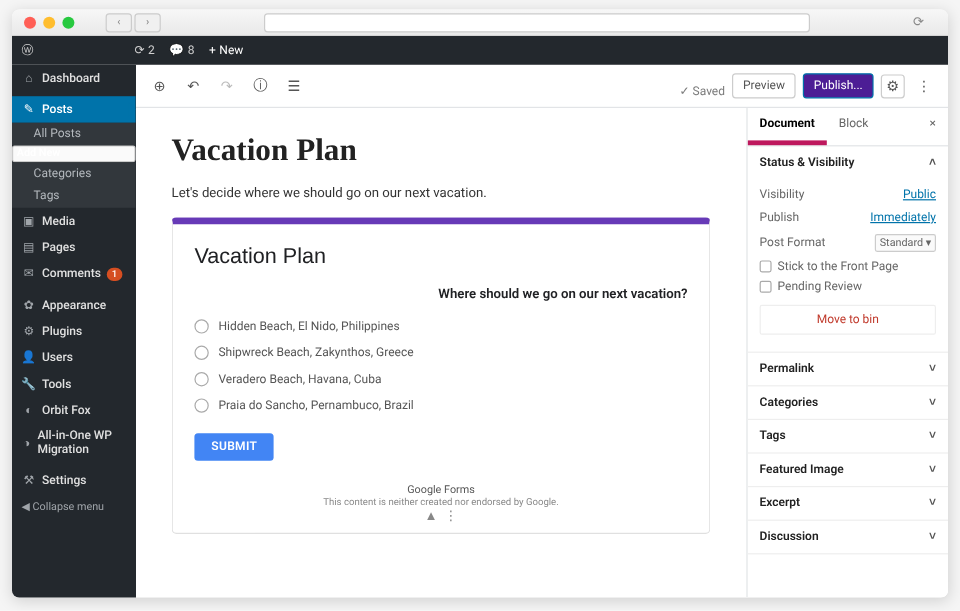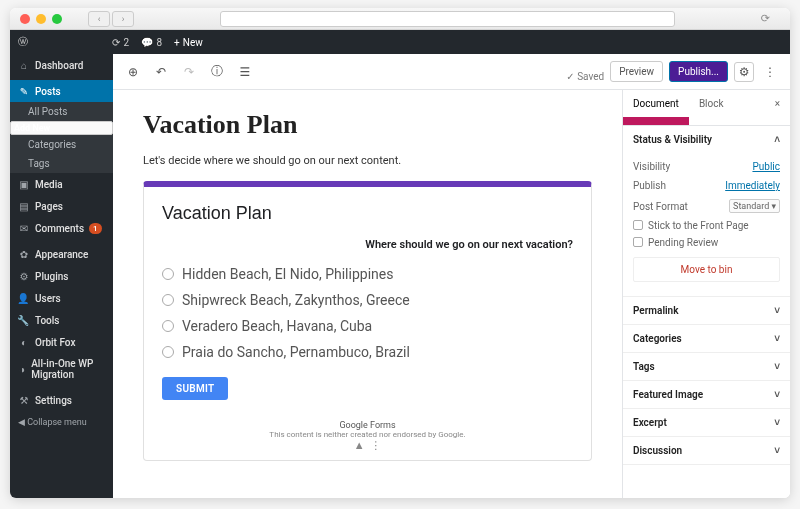--- a/index.html
+++ b/index.html
@@ -46,31 +46,31 @@
 
 .body { flex:1; display:flex; overflow:hidden; }
 
 .editor { flex:1; overflow-y:auto; padding: 20px 30px; }
 .post-title { font-family: Georgia, serif; font-size: 26px; font-weight: 700; color: #222; margin-bottom: 14px; }
 .post-text { font-size: 11px; color: #333; margin-bottom: 14px; }
 
 .gform { border: 1px solid #e0e0e0; border-top: 6px solid #673ab7; border-radius: 4px; padding: 16px 18px 8px; background:#fff; }
 .gf-title { font-size: 18px; color:#202124; margin-bottom: 14px; font-family: Arial,sans-serif; }
 .gf-q { font-size: 11px; font-weight: 600; color:#202124; margin-bottom: 10px; text-align: right; }
-.gf-opt { display:flex; align-items:center; gap:8px; font-size: 14px; color:#555; padding: 5px 0; }
+.gf-opt { display:flex; align-items:center; gap:8px; font-size: 10px; color:#555; padding: 5px 0; }
 .radio { width:12px; height:12px; border:1.5px solid #aaa; border-radius:50%; }
 .gf-submit { background:#4285f4; color:#fff; border:none; padding: 6px 14px; font-size: 10px; font-weight:600; border-radius: 3px; margin-top: 12px; cursor:pointer; letter-spacing:0.3px;}
 .gf-foot { display:flex; align-items:center; justify-content:space-between; margin-top: 14px; padding-top: 6px; font-size: 8px; color:#888;flex-direction:column; }
 .gf-brand { font-size:9px; color:#555; }
 .gf-warn { font-size:11px; color:#888;}
 
 .inspector { width: 168px; border-left: 1px solid #e2e4e7; font-size: 10px; overflow-y:auto; background:#fff; }
 .insp-tabs { display:flex; border-bottom:1px solid #e2e4e7; }
 .insp-tab { padding: 8px 10px; cursor:pointer; color:#666; }
-.insp-tab.active { color:#000; border-bottom: 8px solid #be185d; font-weight:400;}
+.insp-tab.active { color:#000; border-bottom: 4px solid #be185d; font-weight:700;}
 .insp-close { margin-left:auto; padding:8px 10px; cursor:pointer; color:#666;}
 .panel { border-bottom: 1px solid #eee; }
 .panel-h { padding: 8px 10px; font-weight: 600; display:flex; justify-content:space-between; align-items:center; cursor:pointer; color:#222;}
 .panel-b { padding: 4px 10px 8px; color:#666; }
 .row { display:flex; justify-content:space-between; align-items:center; padding: 4px 0; }
 .link { color:#0073aa; text-decoration: underline; cursor:pointer;}
 .sel { border:1px solid #ccc; padding:1px 3px; border-radius:2px; background:#fafafa; font-size:9px;}
 .chk { display:flex; align-items:flex-start; gap:5px; padding: 3px 0; }
 .chkbox { width:10px; height:10px; border:1px solid #aaa; border-radius:2px;}
 .trash { color:#c0392b; text-align:center; padding:6px 0; border:1px solid #eee; margin:6px 0; cursor:pointer; border-radius:2px;}
@@ -173,21 +173,21 @@
           <span class="btn preview">Preview</span>
           <span class="btn publish">Publish...</span>
           <span class="tb-ic tb-gear">⚙</span>
           <span class="tb-ic">⋮</span>
         </div>
       </div>
 
       <div class="body">
         <div class="editor">
           <h1 class="post-title">Vacation Plan</h1>
-          <p class="post-text">Let's decide where we should go on our next content.</p>
+          <p class="post-text">Let's decide where we should go on our next vacation.</p>
 
           <div class="gform">
             <div class="gf-title">Vacation Plan</div>
             <div class="gf-q">Where should we go on our next vacation?</div>
             <div class="gf-opt">
                 <span class="radio"></span>
                 <span>Hidden Beach, El Nido, Philippines</span>
               </div>
             <div class="gf-opt">
                 <span class="radio"></span>

